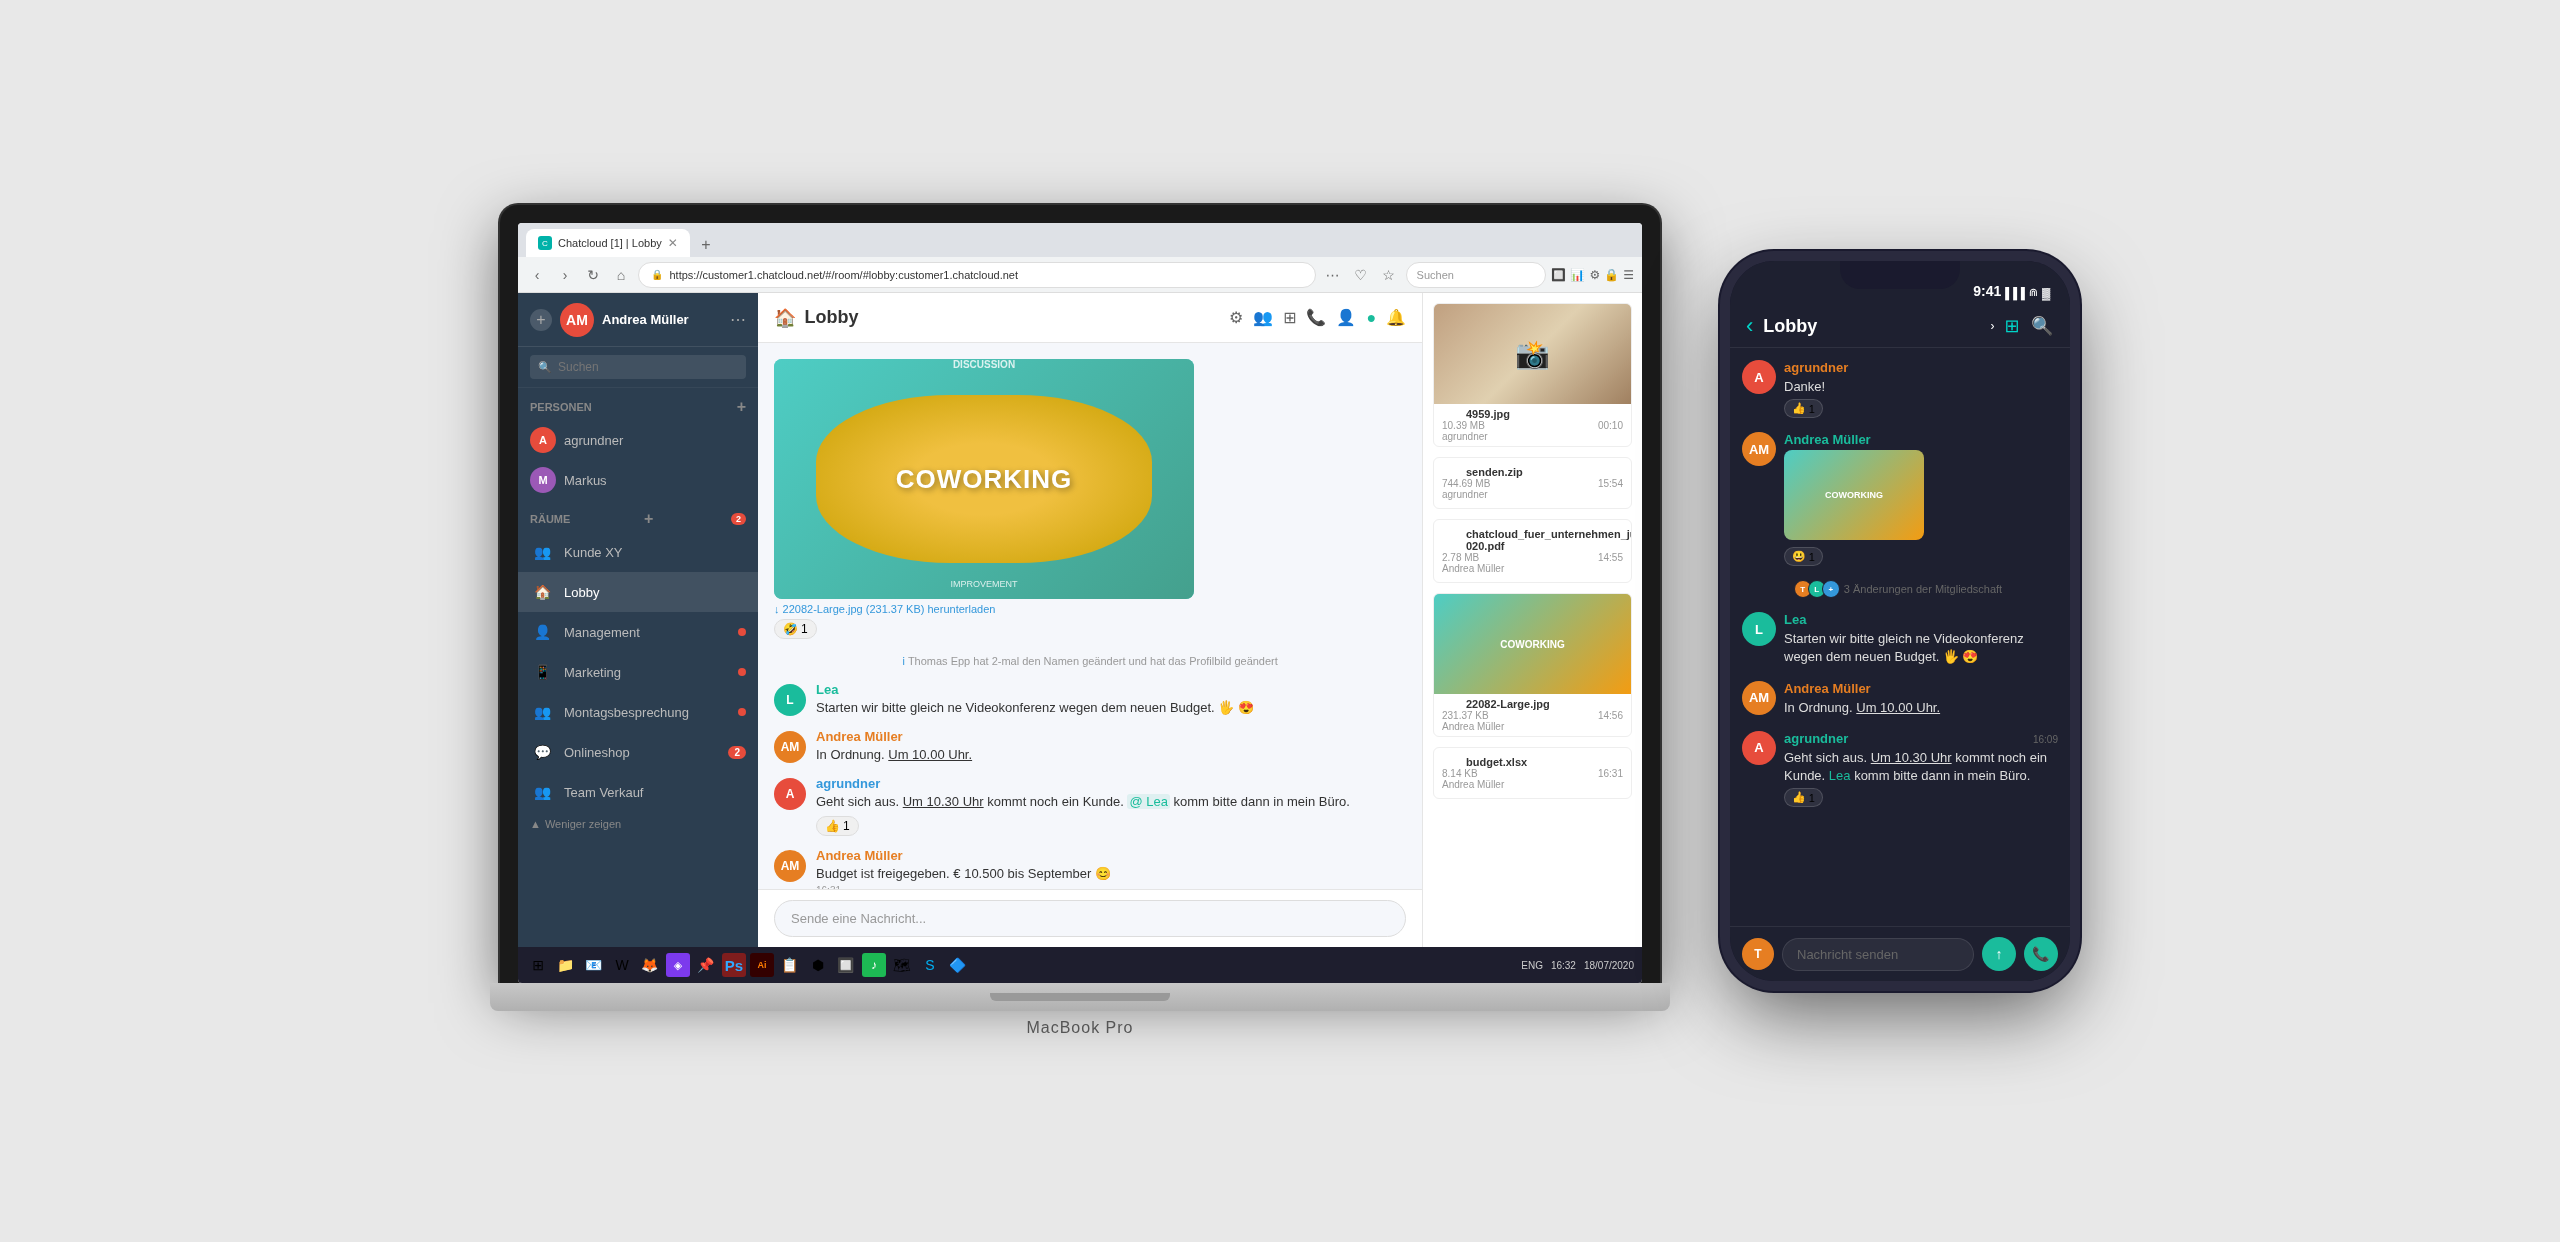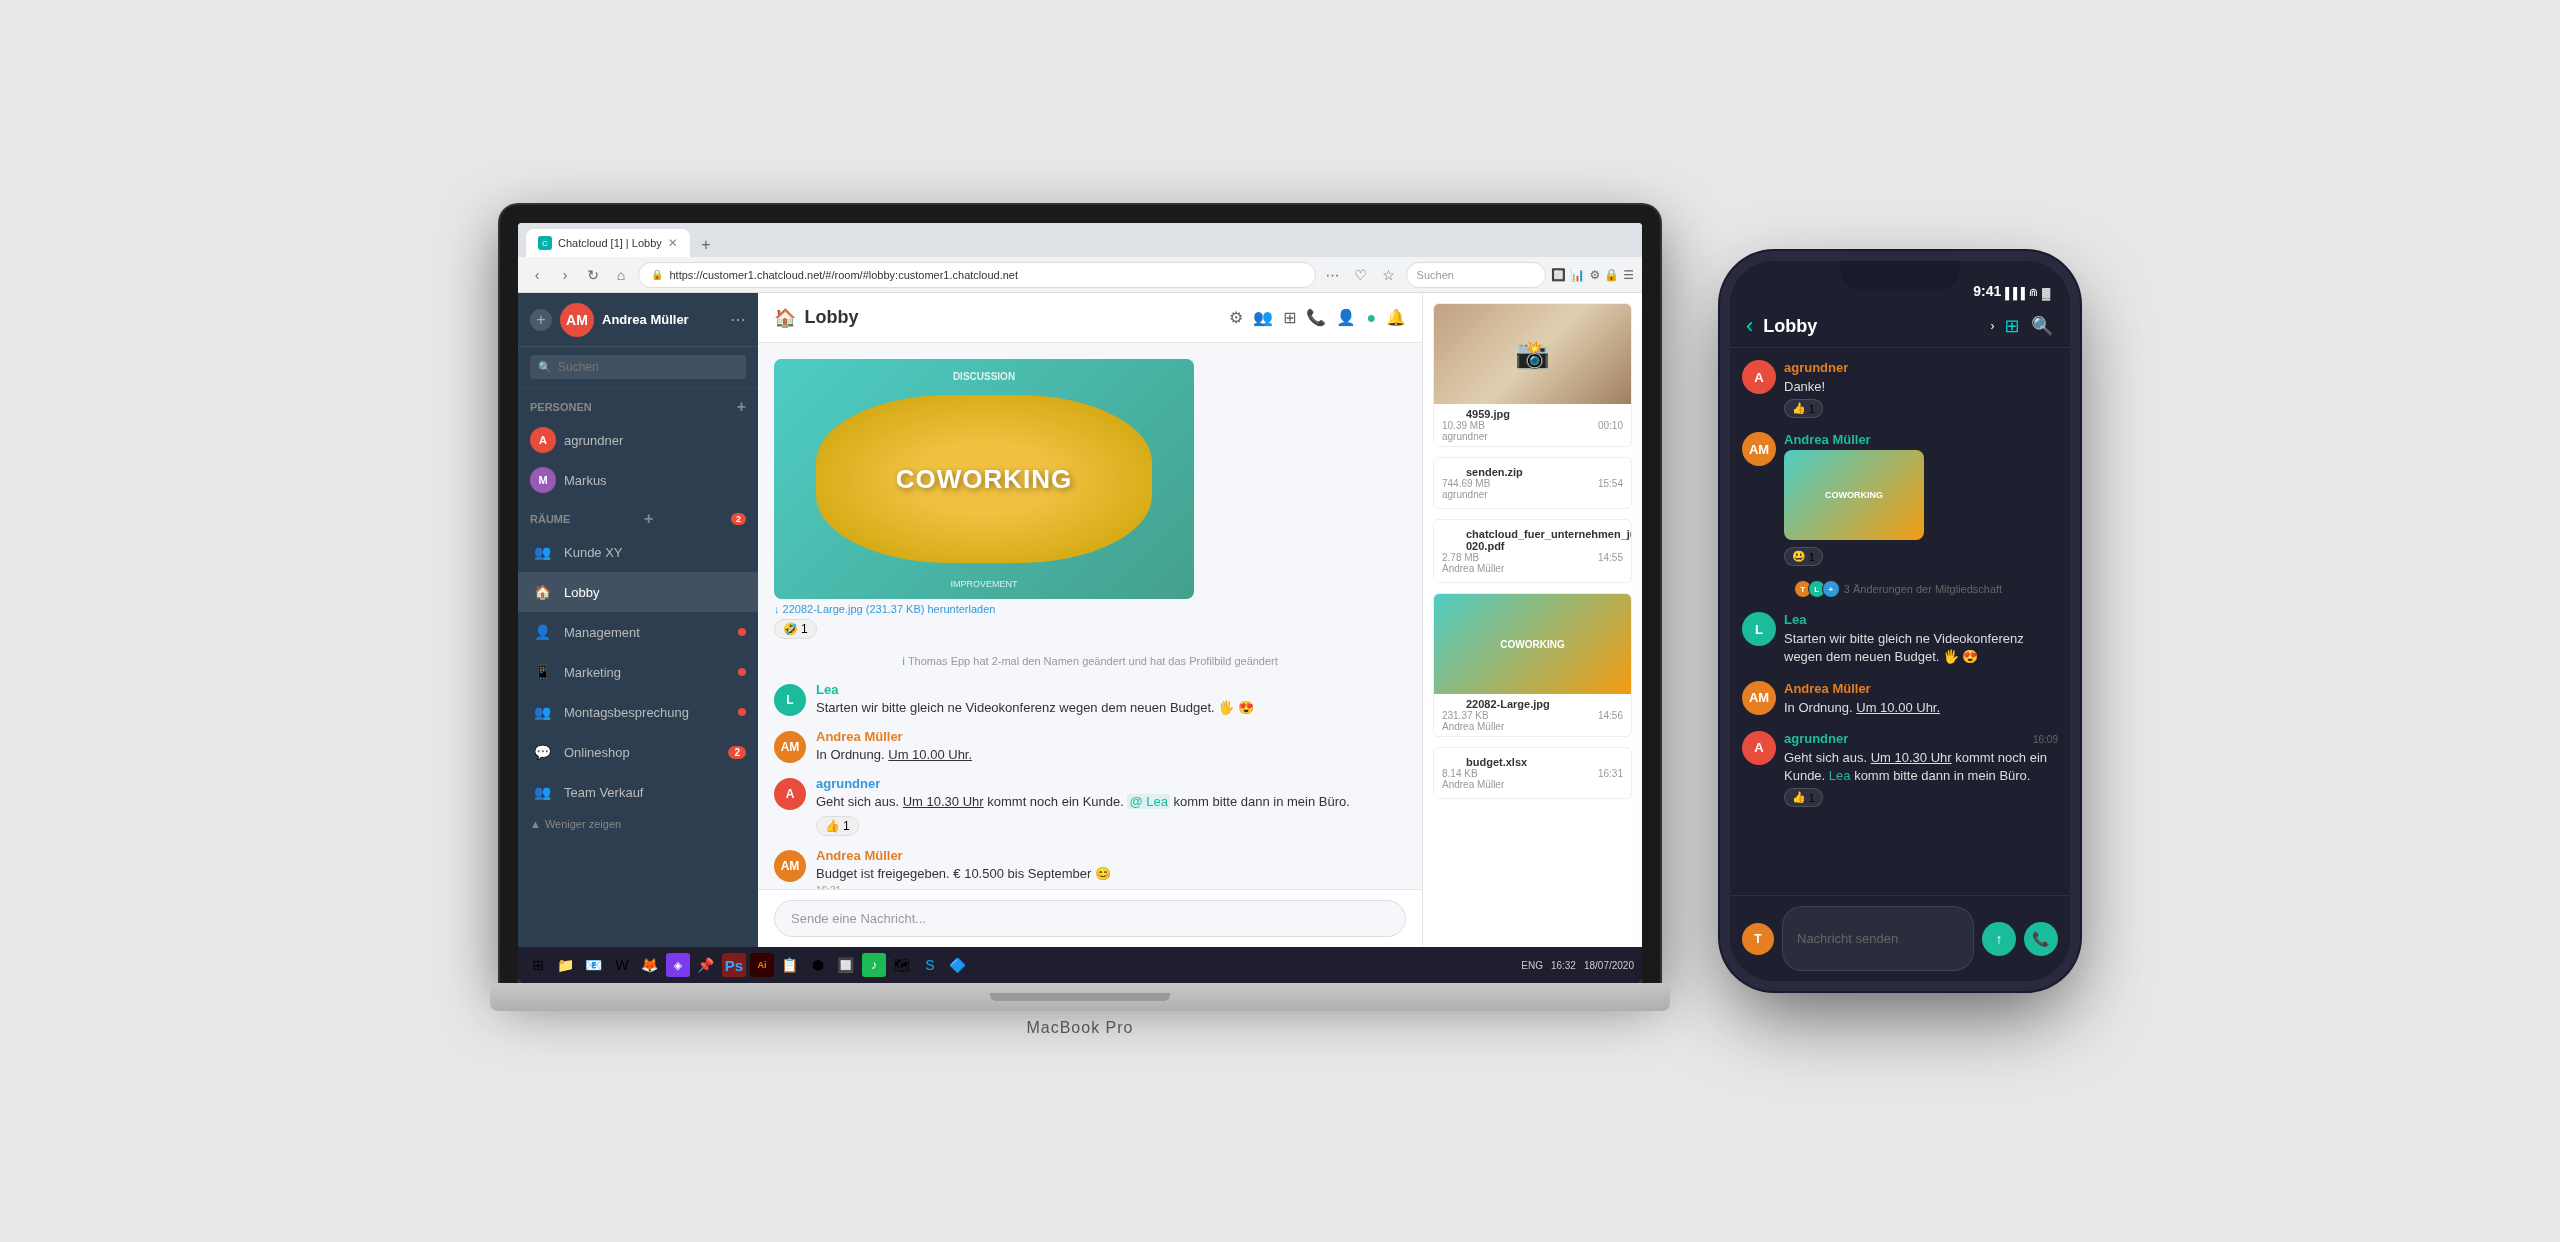--- a/index.html
+++ b/index.html
@@ -695,21 +695,21 @@
       font-size: 12px;
       color: white;
       font-weight: bold;
       flex-shrink: 0;
     }
     .phone-input-field {
       flex: 1;
       background: rgba(255,255,255,0.06);
       border: 1px solid rgba(255,255,255,0.1);
       border-radius: 20px;
-      padding: 24px 14px;
+      padding: 8px 14px;
       font-size: 13px;
       color: #666;
     }
     .phone-send-btn {
       width: 34px;
       height: 34px;
       border-radius: 50%;
       background: #1abc9c;
       display: flex;
       align-items: center;
@@ -890,21 +890,21 @@
           </div>
 
           <div class="chat-messages">
 
             <div>
               <div class="coworking-graphic">
                 <div style="position:absolute;inset:0;background:linear-gradient(135deg,#4ecdc4 0%,#44a08d 100%);"></div>
                 <div style="position:absolute;top:15%;left:10%;right:10%;bottom:15%;background:radial-gradient(ellipse,#f0c040 30%,#c8a000 100%);border-radius:40%;display:flex;align-items:center;justify-content:center;">
                   <span style="font-size:26px;font-weight:900;color:white;text-shadow:2px 2px 6px rgba(0,0,0,0.4);letter-spacing:1px;">COWORKING</span>
                 </div>
-                <div style="position:absolute;top:12px;left:50%;transform:translateX(-50%);font-size:10px;color:rgba(255,255,255,0.8);font-weight:600;">DISCUSSION</div>
+                <div style="position:absolute;top:0;left:50%;transform:translateX(-50%);font-size:10px;color:rgba(255,255,255,0.8);font-weight:600;">DISCUSSION</div>
                 <div style="position:absolute;bottom:10px;left:50%;transform:translateX(-50%);font-size:9px;color:rgba(255,255,255,0.8);">IMPROVEMENT</div>
               </div>
               <a class="file-download-link">22082-Large.jpg (231.37 KB) herunterladen</a>
               <div class="emoji-reaction">
                 <span>🤣</span>
                 <span>1</span>
               </div>
             </div>
 
             <div class="system-message">

